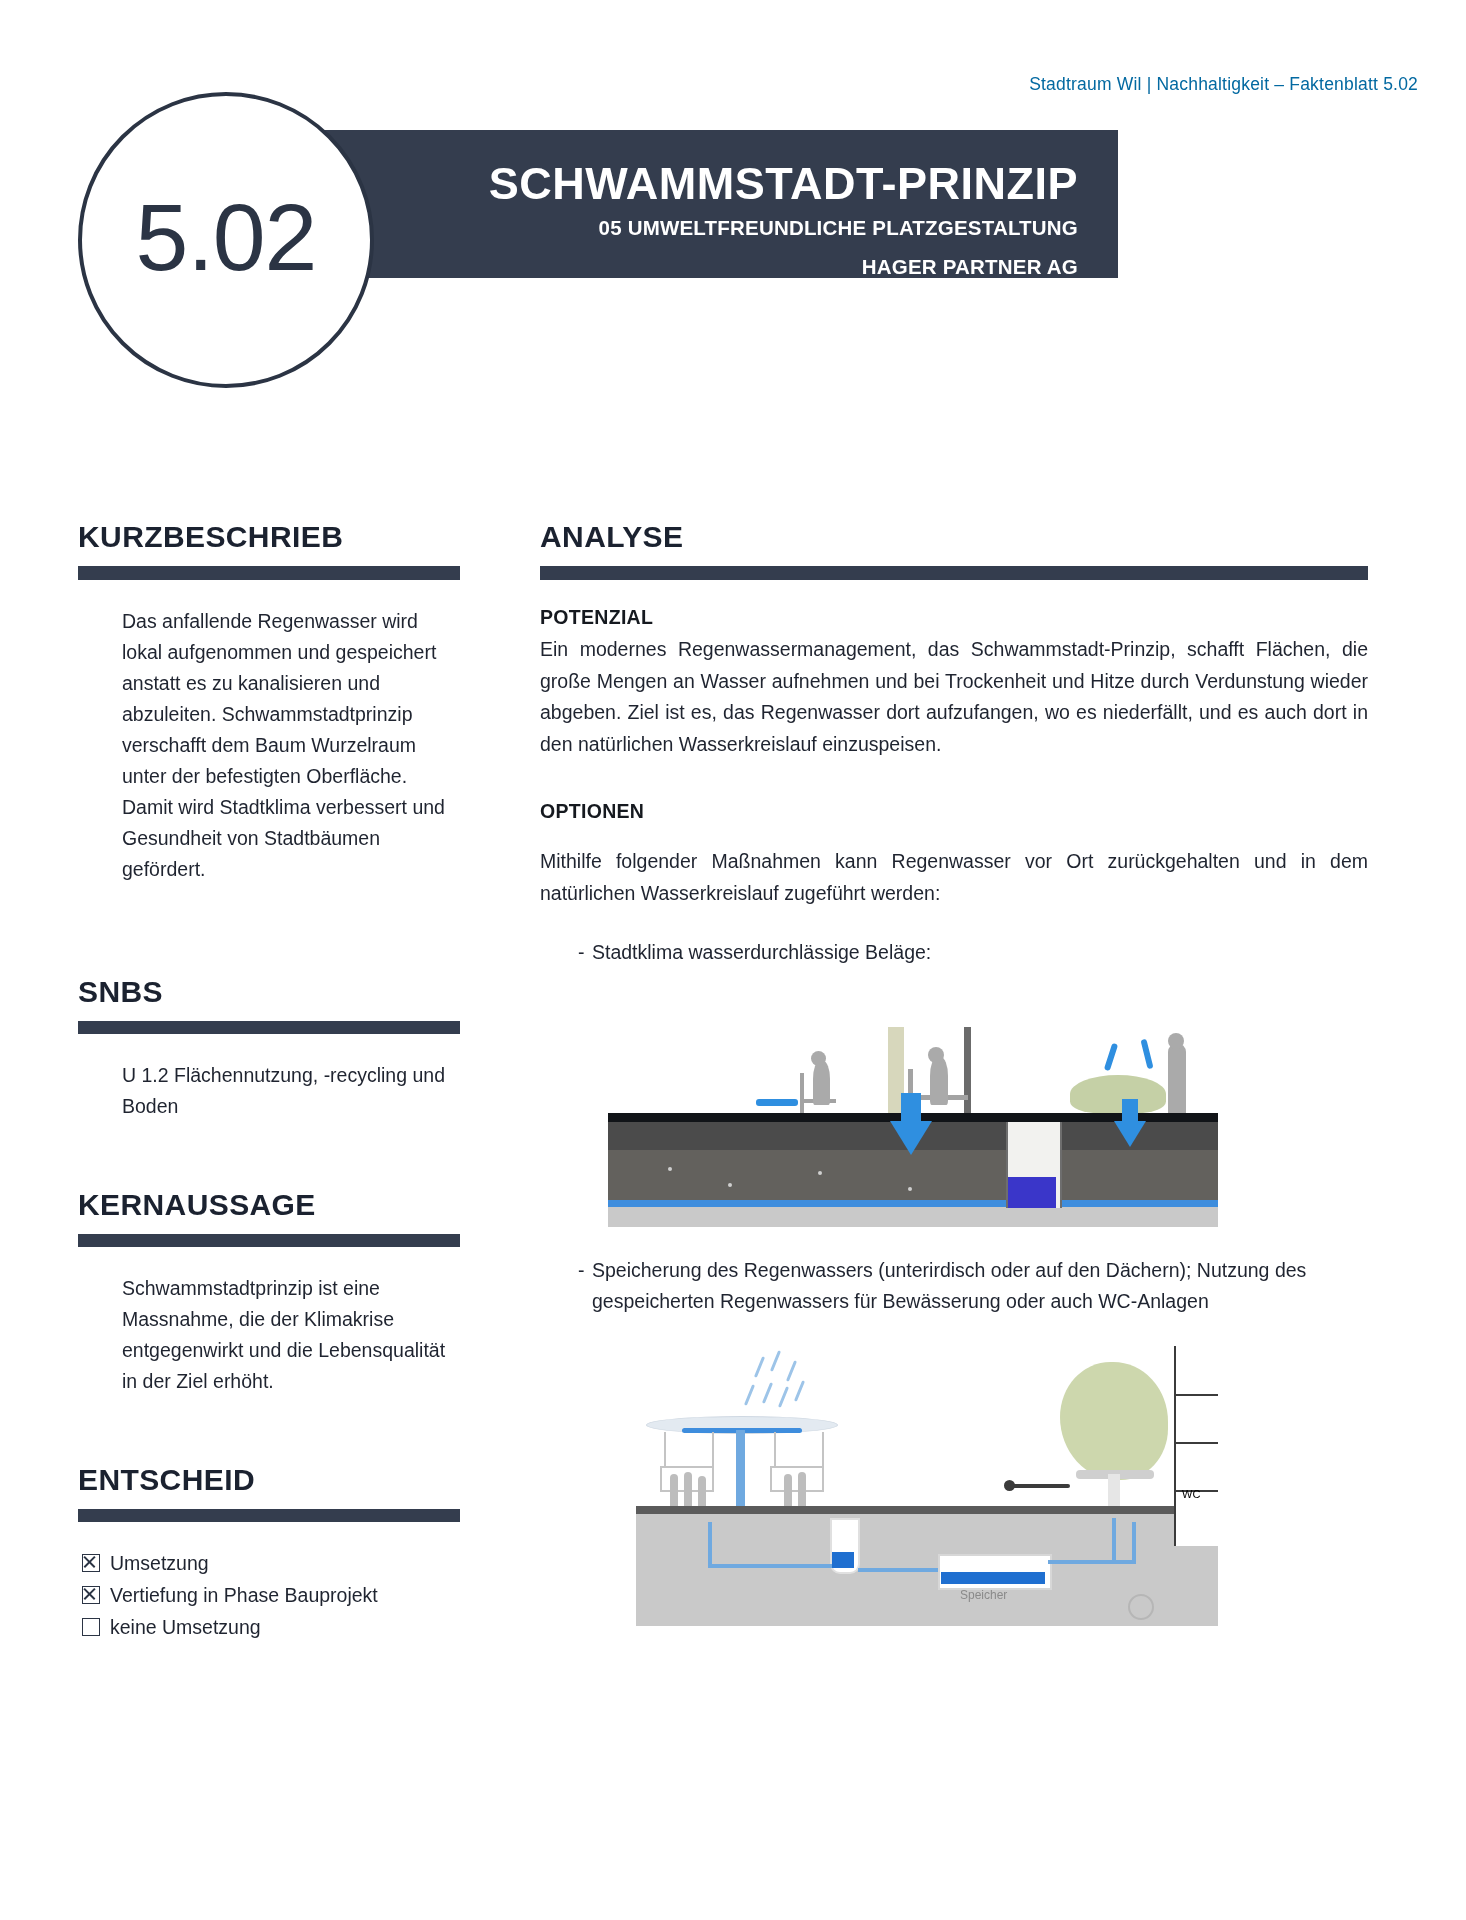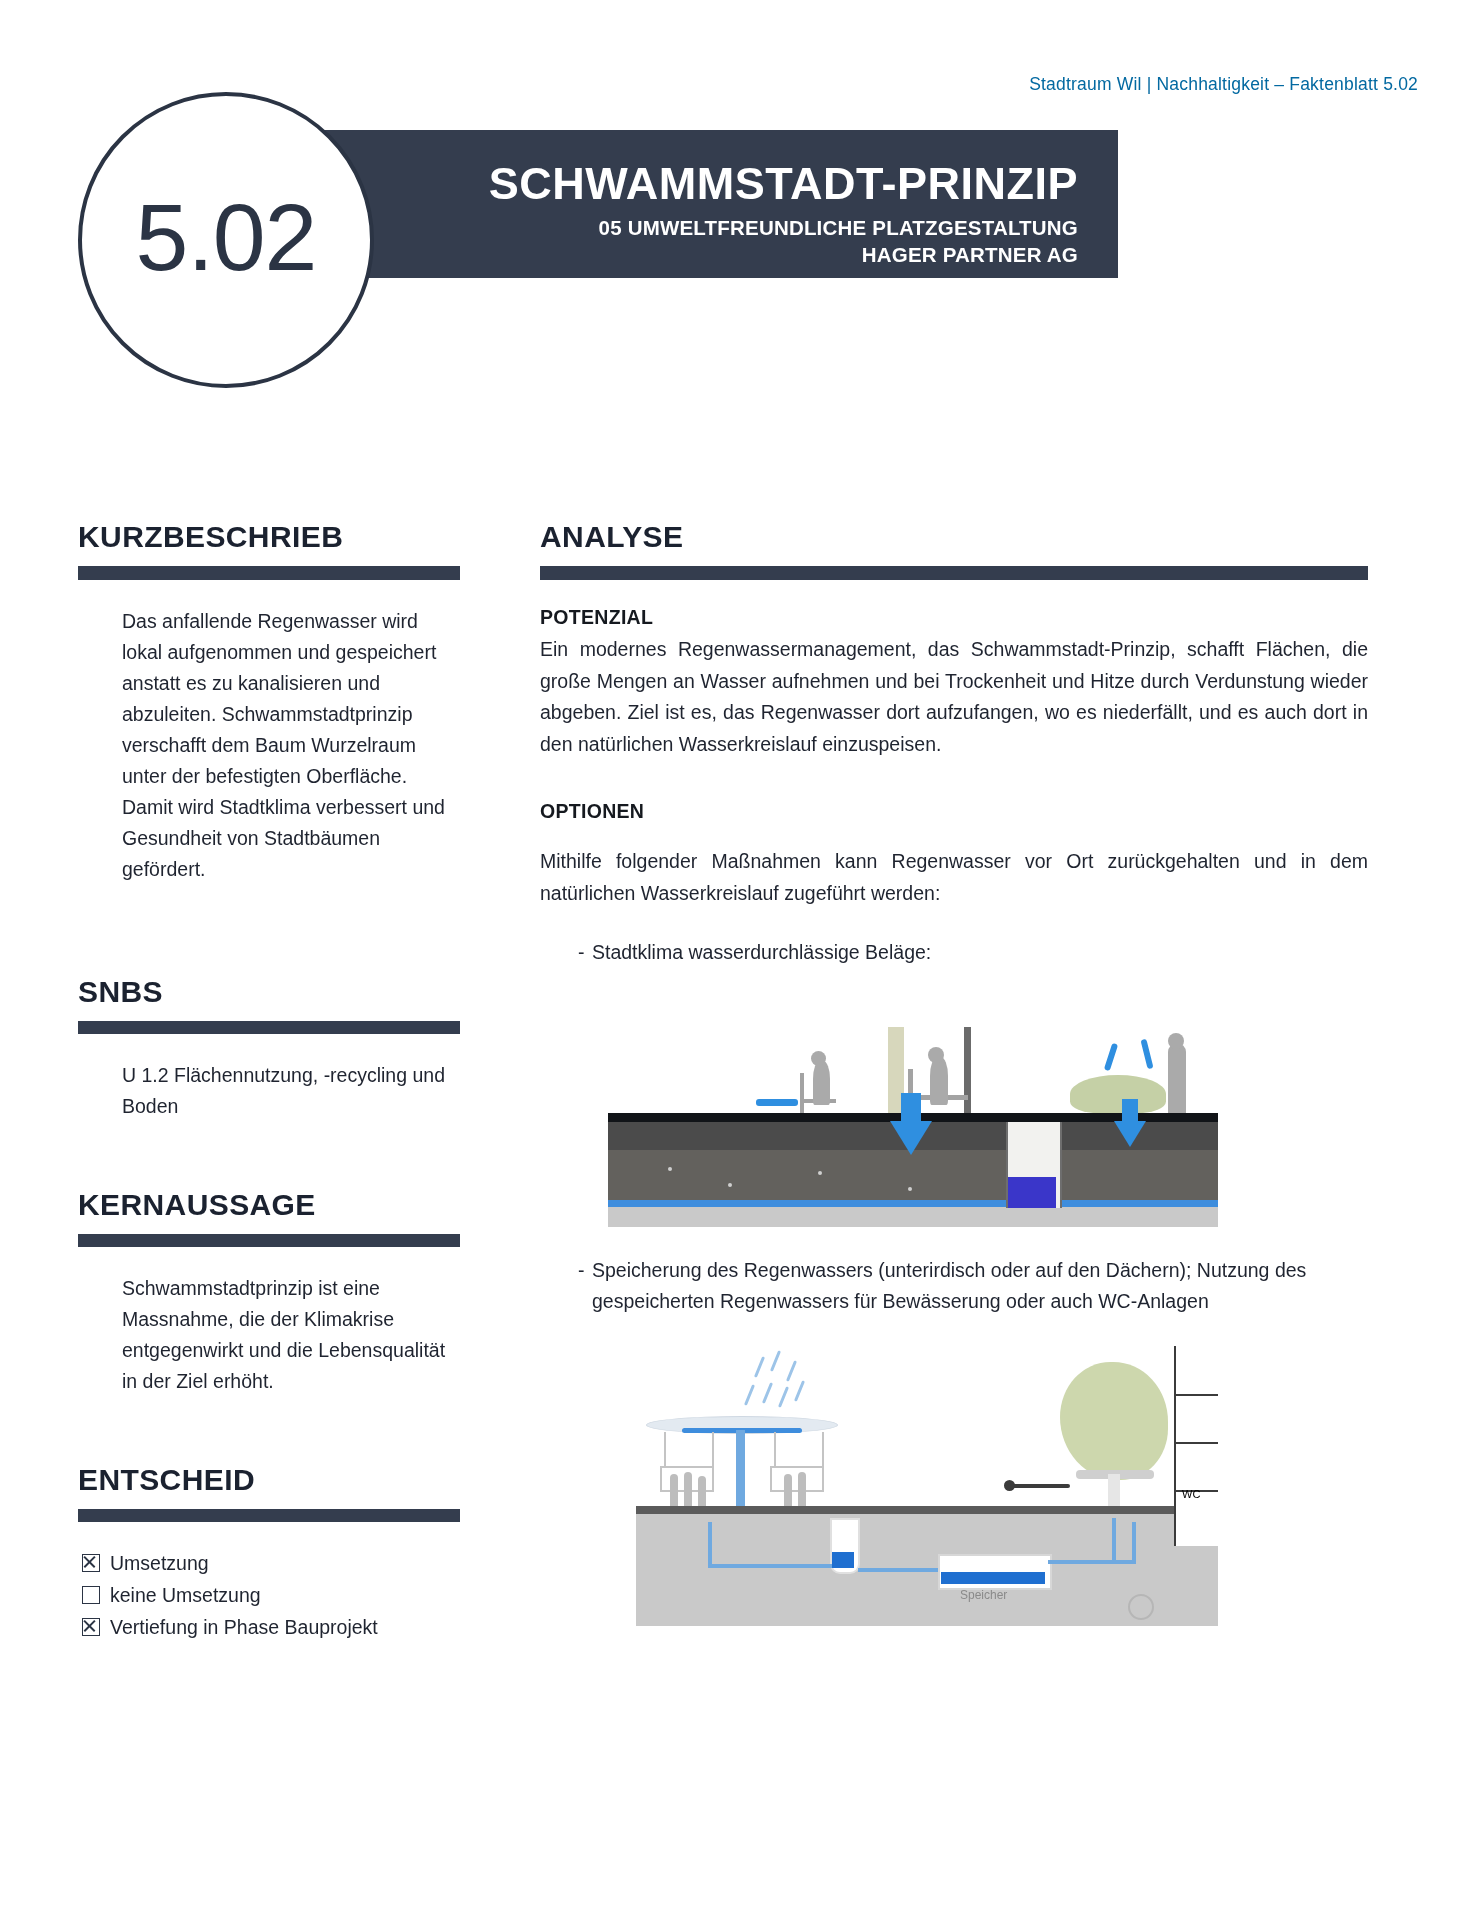--- a/index.html
+++ b/index.html
@@ -55,21 +55,21 @@
     top: 86px;
     font-size: 20.5px;
     font-weight: bold;
     color: #ffffff;
     letter-spacing: .2px;
     white-space: nowrap;
   }
   .title-bar .sub-title-2 {
     position: absolute;
     right: 40px;
-    top: 113px;
+    top: 125px;
     font-size: 20.5px;
     font-weight: bold;
     color: #ffffff;
     letter-spacing: .2px;
     white-space: nowrap;
   }
   .badge-circle {
     position: absolute;
     left: 78px;
     top: 92px;
@@ -329,27 +329,27 @@
       <div class="sec-head">ENTSCHEID</div>
       <div class="rule thin"></div>
       <div class="check-list">
 
         <div class="check-item">
           <span class="cb checked"></span>
           <span>Umsetzung</span>
         </div>
 
         <div class="check-item">
+          <span class="cb checked"></span>
+          <span>Vertiefung in Phase Bauprojekt</span>
+        </div>
+
+        <div class="check-item">
           <span class="cb"></span>
           <span>keine Umsetzung</span>
-        </div>
-
-        <div class="check-item">
-          <span class="cb checked"></span>
-          <span>Vertiefung in Phase Bauprojekt</span>
         </div>
 
       </div>
     </div>
   </div>
 
   <div class="col-right">
 
     <div class="sec-head">ANALYSE</div>
     <div class="rule"></div>

